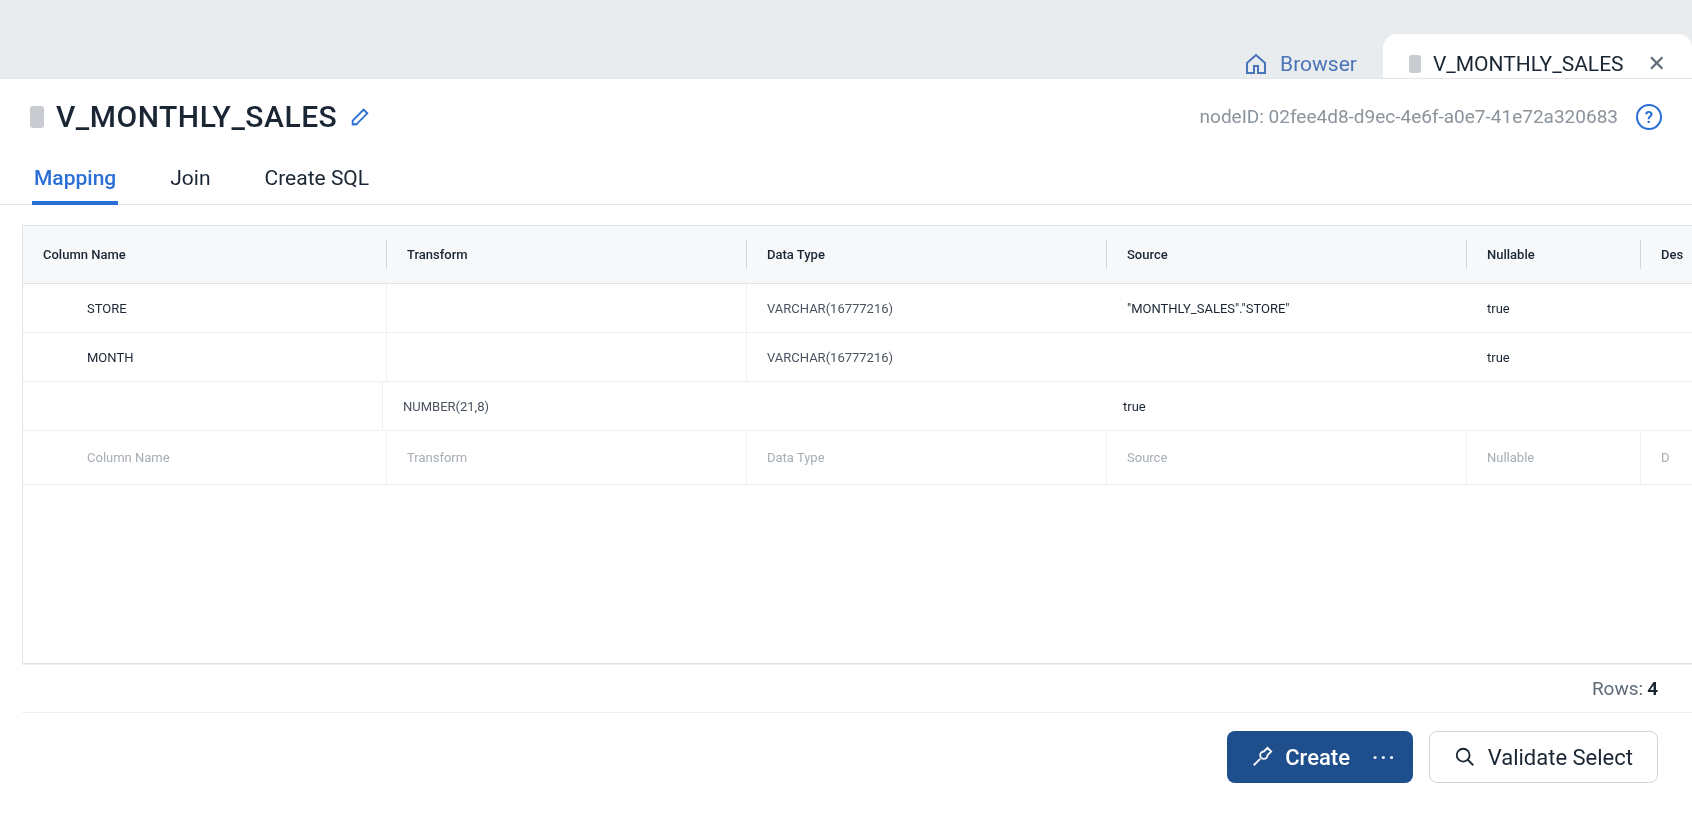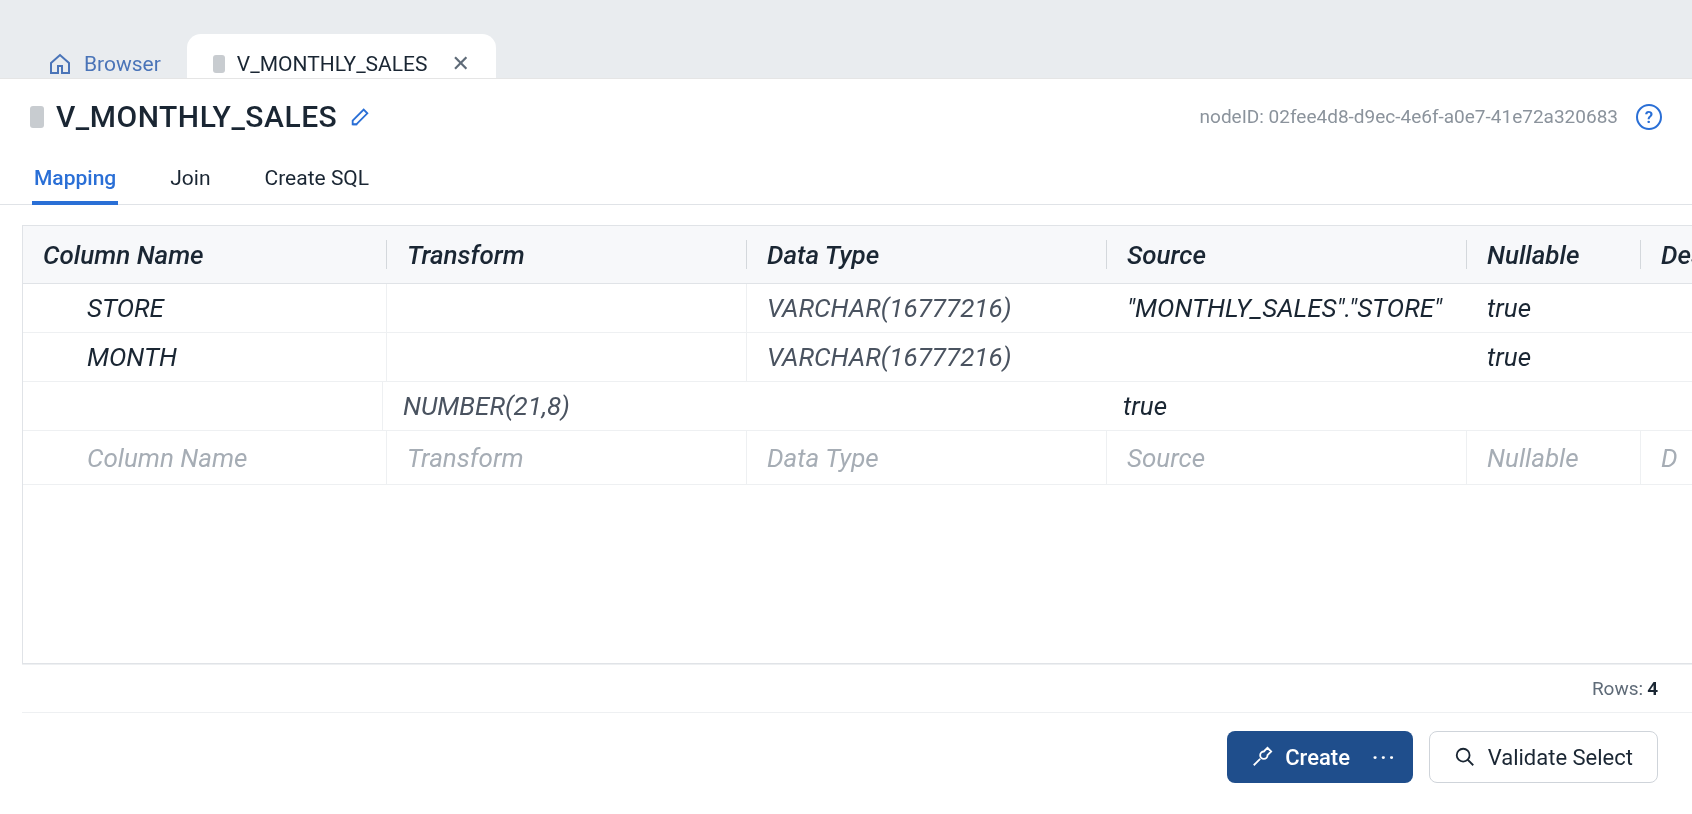--- a/index.html
+++ b/index.html
@@ -15,20 +15,21 @@
       overflow: hidden;
       position: relative;
     }
     .tabs-bar {
       display: flex;
       align-items: flex-end;
       padding-left: 22px;
       padding-top: 18px;
       height: 94px;
       gap: 0;
+      justify-content: flex-end;
     }
     .tab {
       display: flex;
       align-items: center;
       height: 60px;
       padding: 0 26px;
       font-size: 21px;
       cursor: pointer;
       border-top-left-radius: 14px;
       border-top-right-radius: 14px;
@@ -162,29 +163,28 @@
       border-bottom: 1px solid #e0e3e7;
     }
     .grid-row {
       display: flex;
       height: 49px;
       align-items: center;
       border-bottom: 1px solid #eef0f2;
     }
     .cell {
       padding: 0 20px;
-      font-size: 26px;
+      font-size: 13px;
       white-space: nowrap;
       overflow: hidden;
       text-overflow: ellipsis;
       position: relative;
       height: 100%;
       display: flex;
       align-items: center;
-      font-style: italic;
     }
     .grid-header .cell {
       color: #1a2633;
       font-weight: 500;
     }
     .grid-header .cell::after {
       content: "";
       position: absolute;
       right: 0;
       top: 14px;

